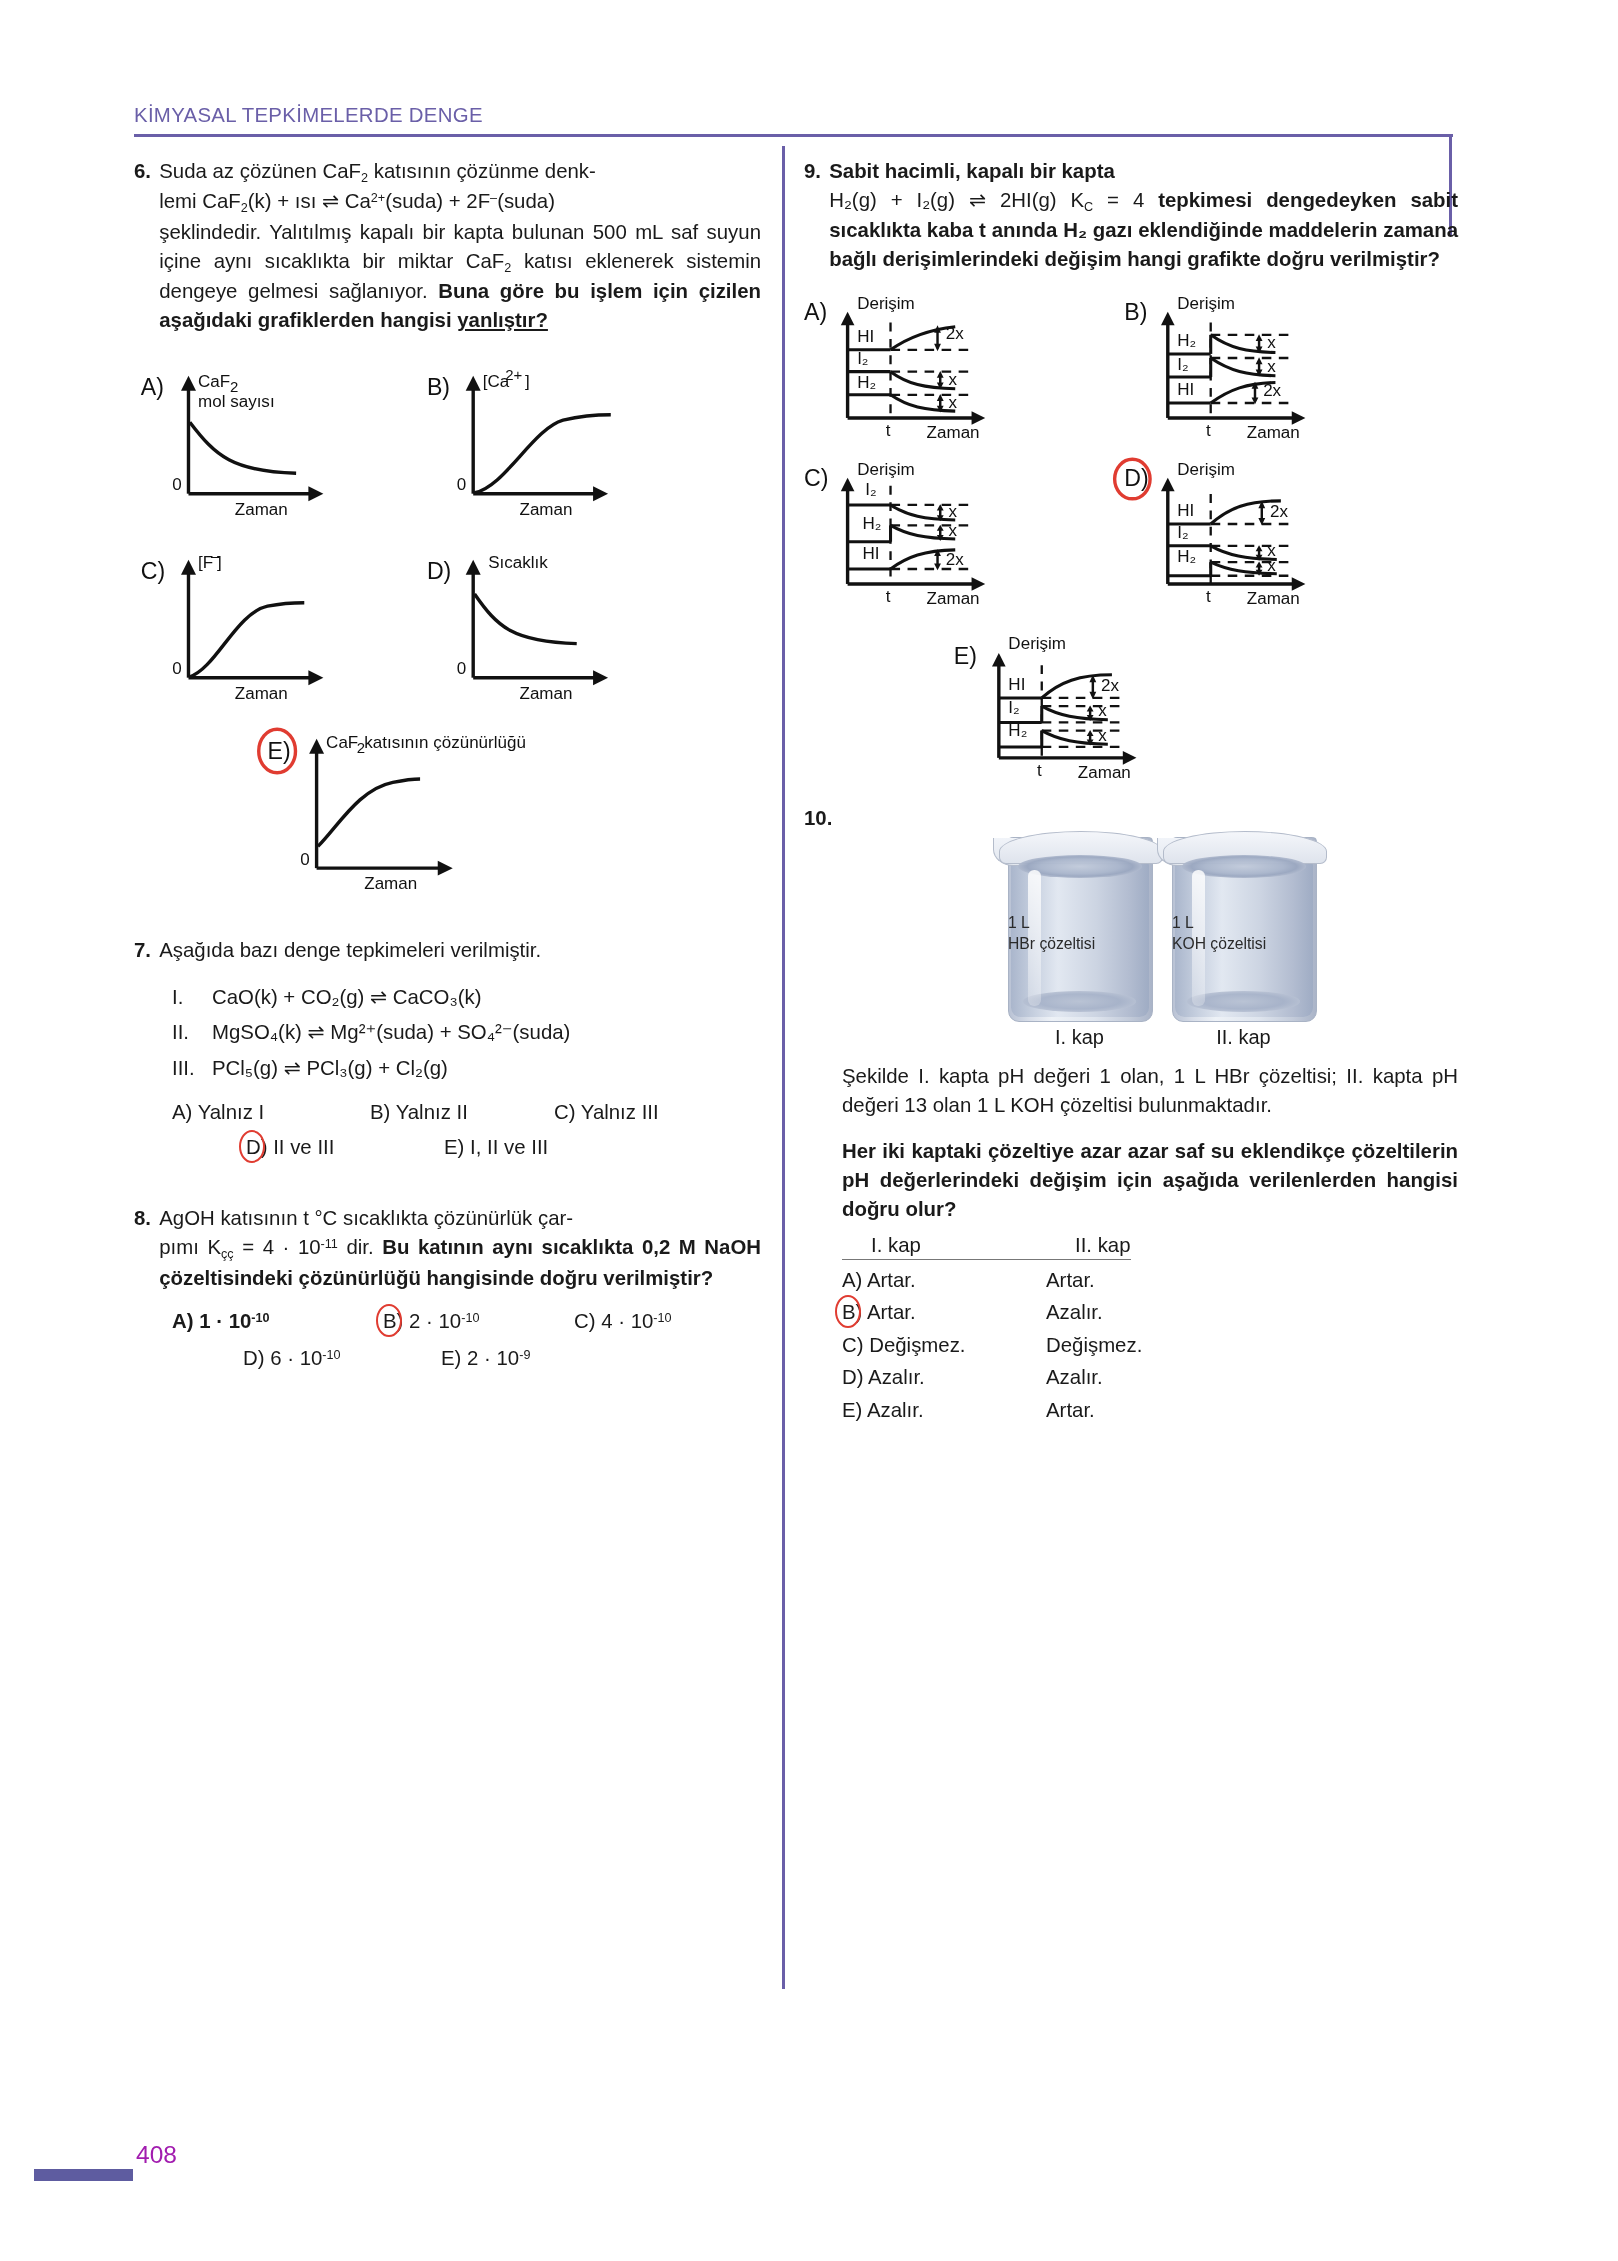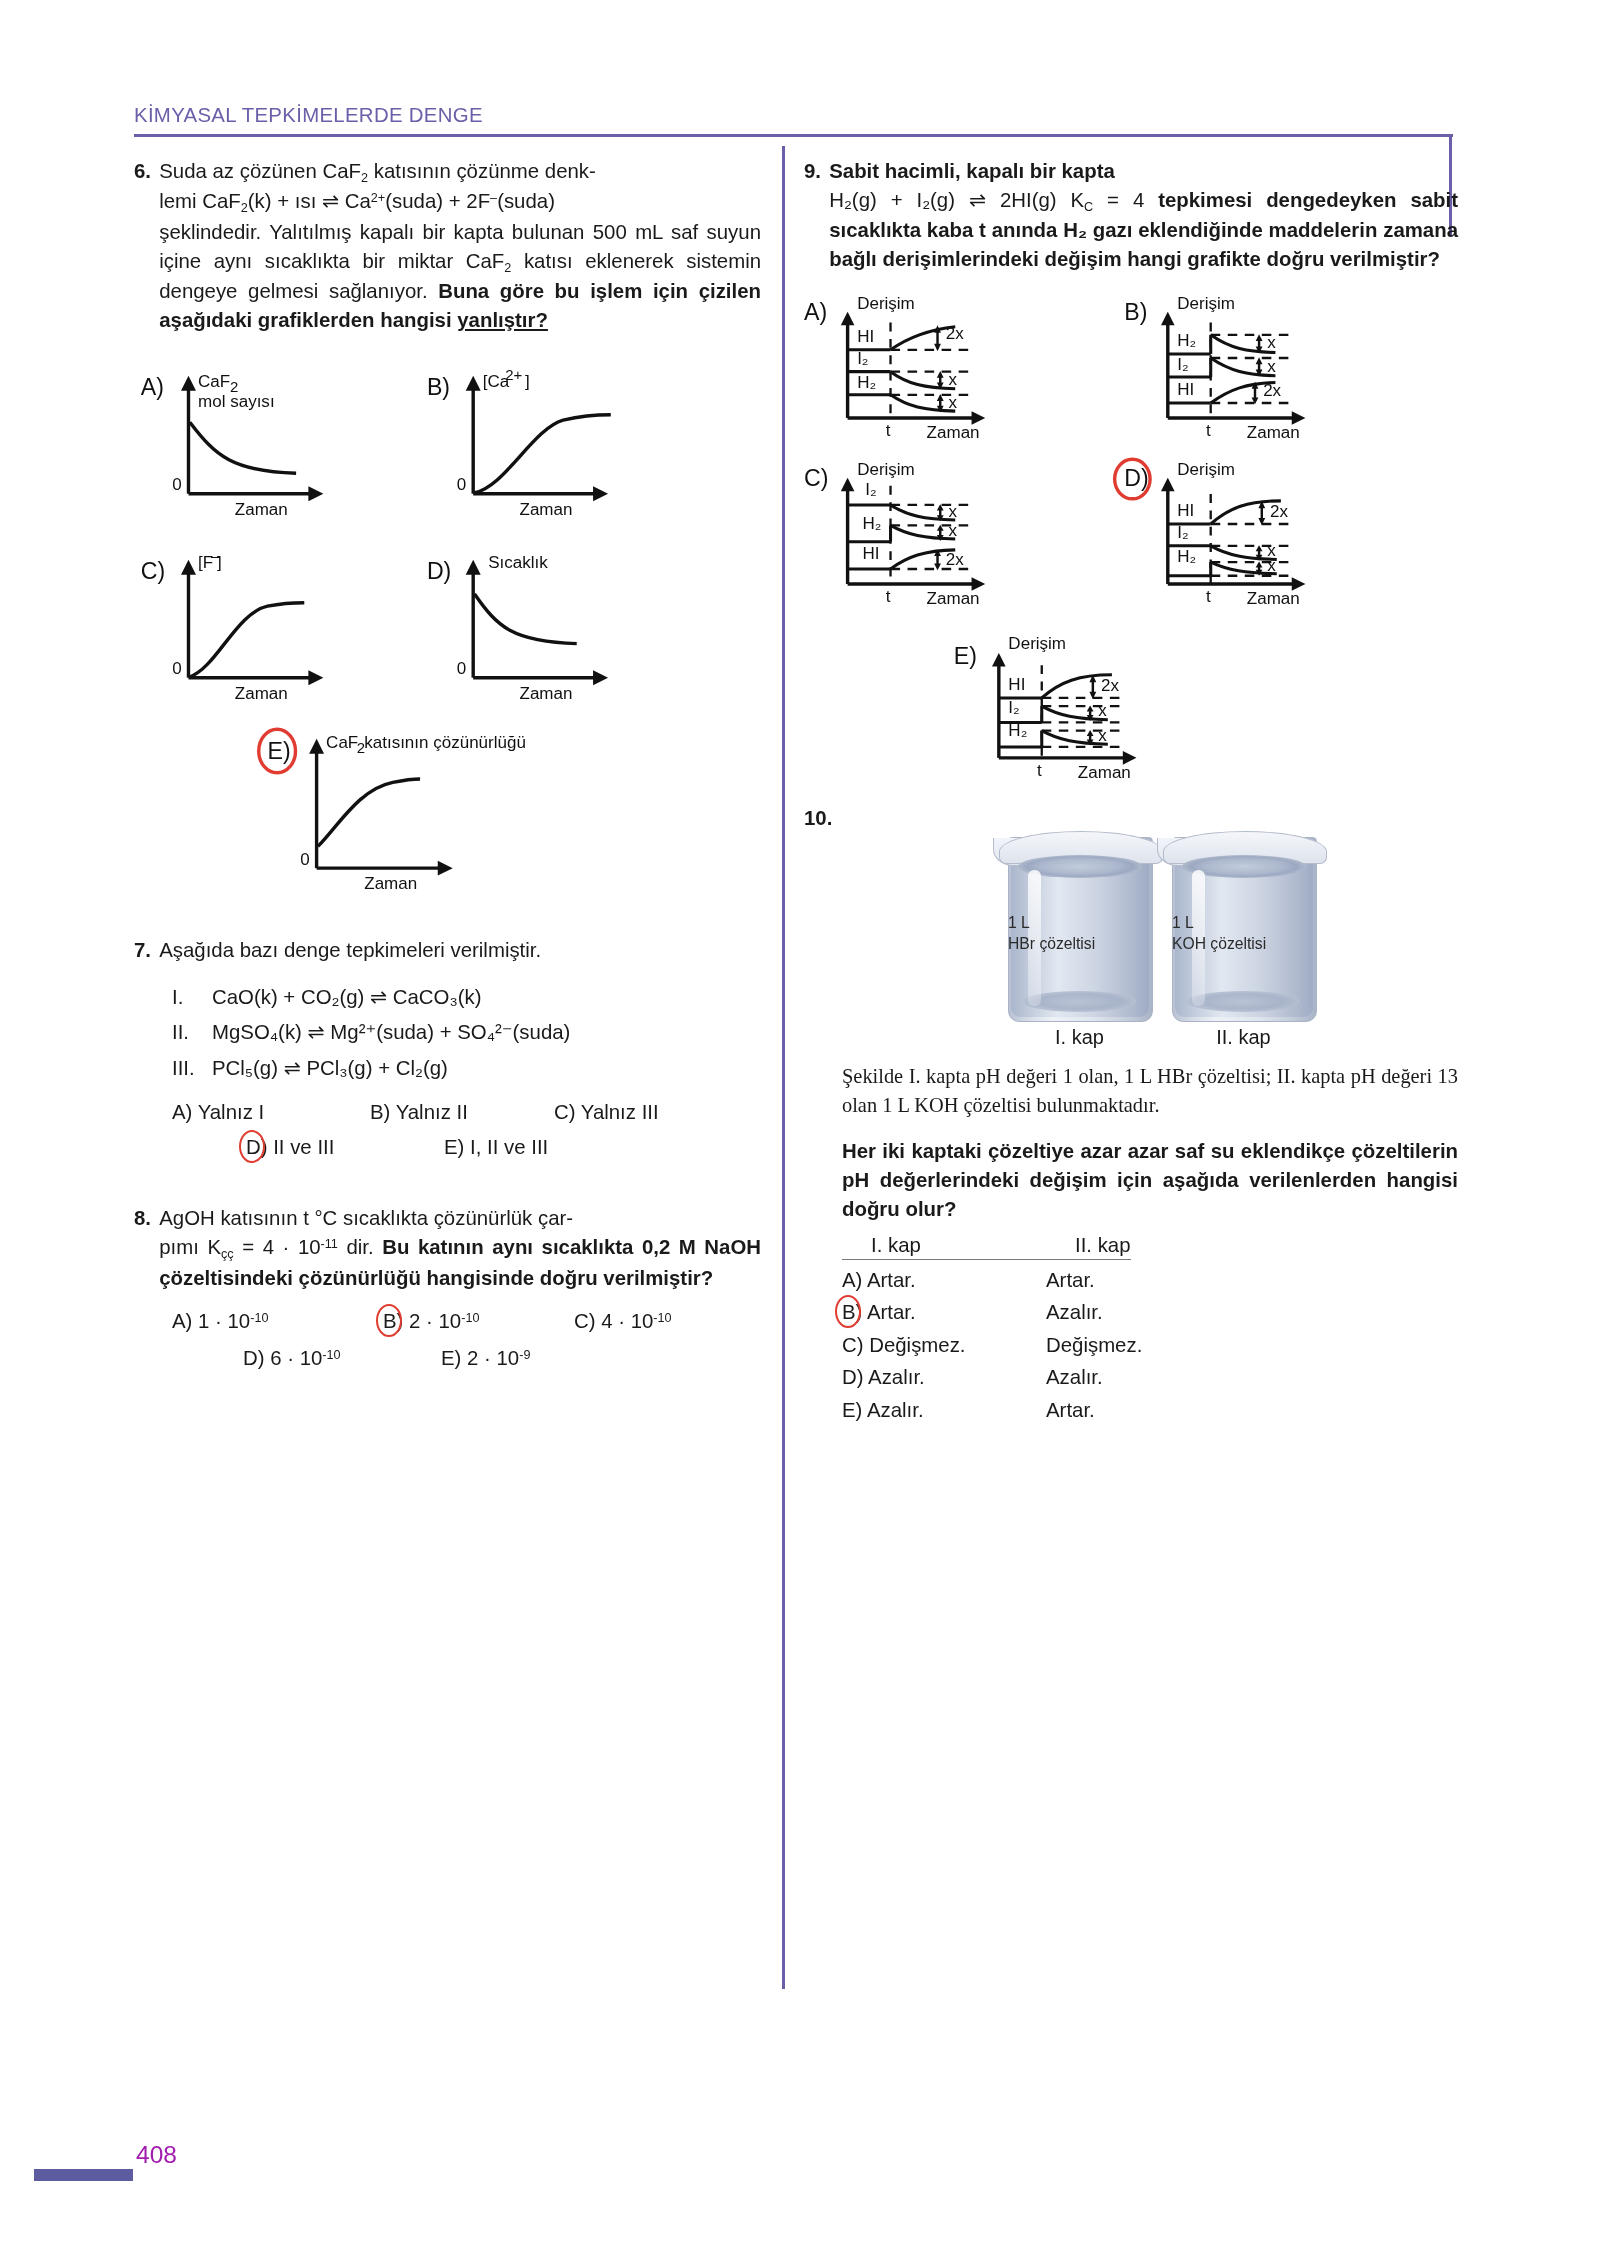--- a/index.html
+++ b/index.html
@@ -287,21 +287,21 @@
     <div class="q" style="margin-top:45px;">
       <div class="qtext hang">
         <span class="marker">8.</span>
         <span class="content">
           <span>AgOH katısının t °C sıcaklıkta çözünürlük çar-</span><br>
           <span>pımı K</span><sub>çç</sub><span> = 4 · 10</span><sup>-11</sup><span> dir. </span><span class="b">Bu katının aynı sıcaklıkta 0,2 M NaOH çözeltisindeki çözünürlüğü hangisinde doğru verilmiştir?</span>
         </span>
       </div>
       <div class="choices" style="margin-left:38px;margin-top:17.7px;">
         <div class="choice-row">
-          <span class="choice" style="width:211px;">
+          <span class="choice" style="width:211px;font-weight:bold;">
             <span>A)</span>
             <span>1 · 10</span><sup>-10</sup>
           </span>
           <span class="choice" style="width:191px;">
             <span class="circled">B)</span>
             <span>2 · 10</span><sup>-10</sup>
           </span>
           <span class="choice">
             <span>C)</span>
             <span>4 · 10</span><sup>-10</sup>
@@ -572,21 +572,21 @@
           <div class="highlight"></div>
           <div class="beaker-text">
             <div>1 L</div>
             <div>KOH çözeltisi</div>
           </div>
         </div>
         <div class="beaker-caption" style="left:204px;">I. kap</div>
         <div class="beaker-caption" style="left:368px;">II. kap</div>
       </div>
 
-      <div class="qtext" style="margin-left:38px;margin-top:15px;font-family:Liberation Serif, serif;">Şekilde I. kapta pH değeri 1 olan, 1 L HBr çözeltisi; II. kapta pH değeri 13 olan 1 L KOH çözeltisi bulunmaktadır.</div>
+      <div class="qtext" style="margin-left:38px;margin-top:15px;">Şekilde I. kapta pH değeri 1 olan, 1 L HBr çözeltisi; II. kapta pH değeri 13 olan 1 L KOH çözeltisi bulunmaktadır.</div>
       <div class="qtext b" style="margin-left:38px;margin-top:17.7px;">Her iki kaptaki çözeltiye azar azar saf su eklendikçe çözeltilerin pH değerlerindeki değişim için aşağıda verilenlerden hangisi doğru olur?</div>
 
       <div class="t10" style="margin-left:38px;">
         <div class="head">
           <span class="lead" style="padding-left:29px;">I. kap</span>
           <span>II. kap</span>
         </div>
         <div class="row">
           <span class="c1"><span>A)</span>
             <span>Artar.</span></span>

